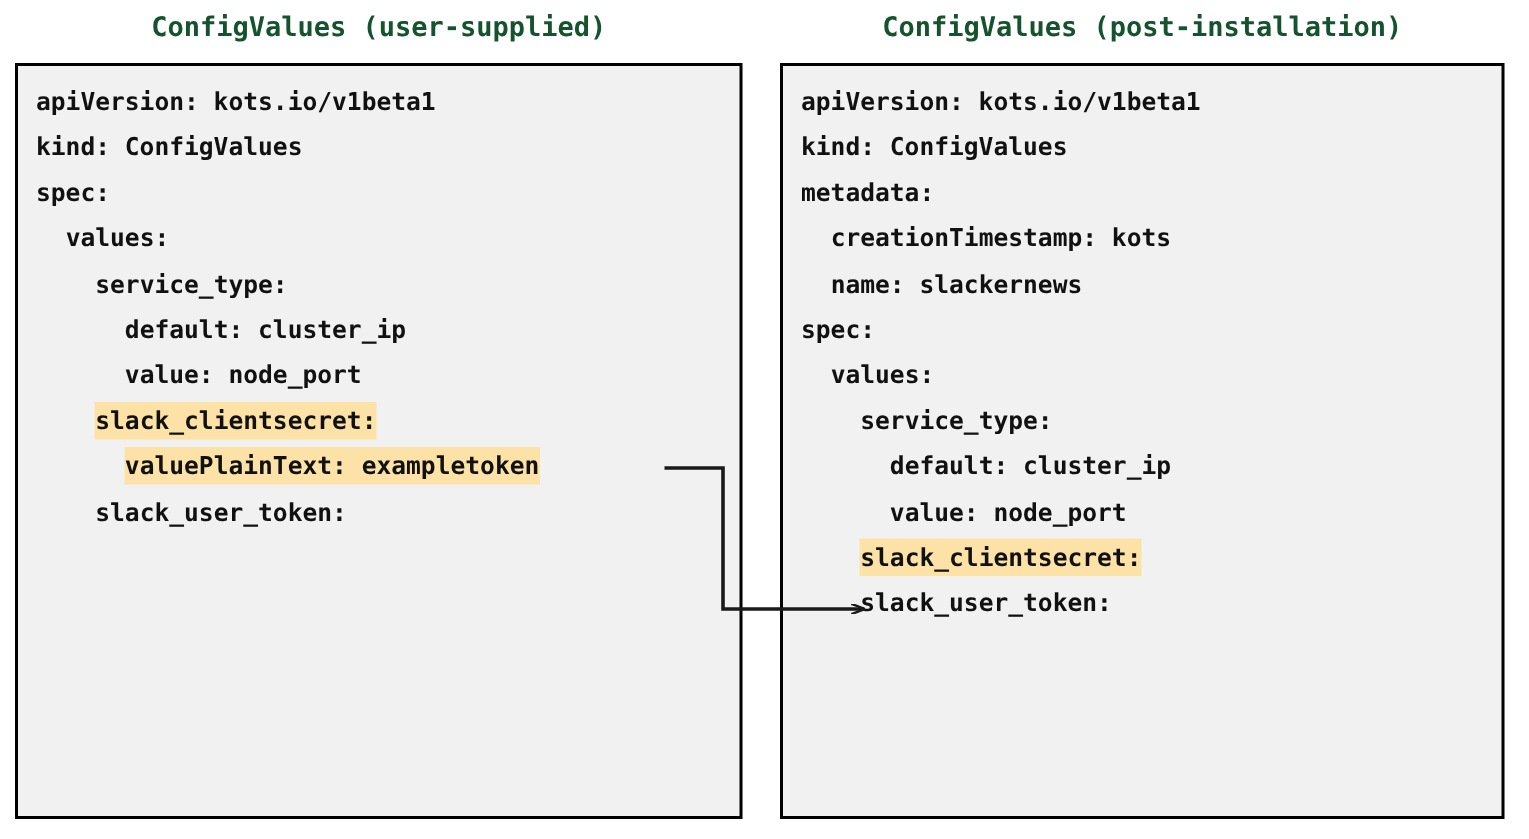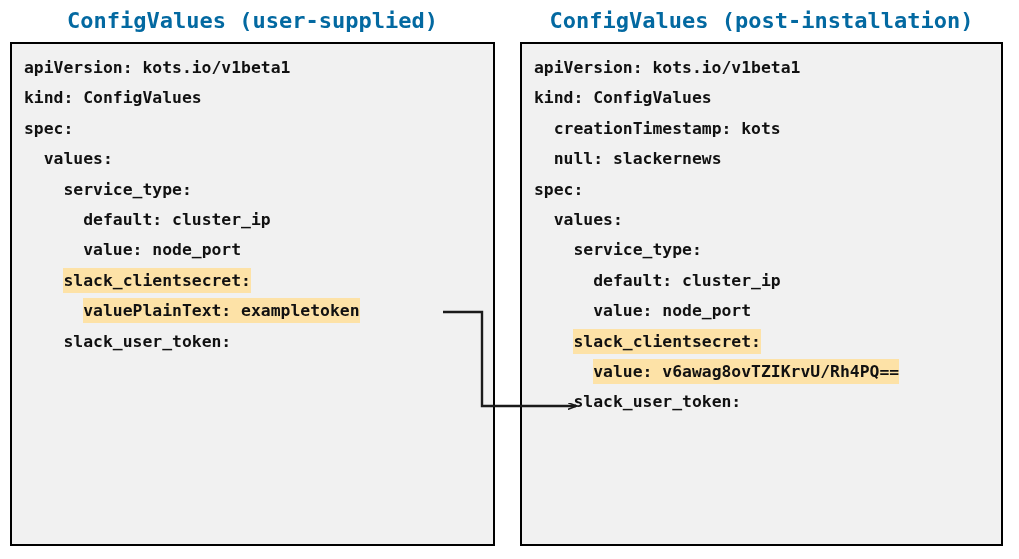--- a/index.html
+++ b/index.html
@@ -12,23 +12,23 @@
     height: 559px;
     position: relative;
     font-family: "DejaVu Sans Mono", "Liberation Mono", monospace;
     overflow: hidden;
   }
 
   .panel-title {
     position: absolute;
     top: 8px;
     font-family: "DejaVu Sans Mono", "Liberation Mono", monospace;
-    font-size: 22px;
+    font-size: 18px;
     font-weight: bold;
-    color: #0369a1;
+    color: #14532d;
     letter-spacing: 0px;
     white-space: pre;
     text-align: center;
   }
   #title-left  { left: 10px;  width: 485px; }
   #title-right { left: 520px; width: 483px; }
 
   .code-panel {
     position: absolute;
     top: 42px;
@@ -98,29 +98,29 @@
       <div class="code-line"><span class="seg">      </span><span class="seg hl">valuePlainText: exampletoken</span></div>
       <div class="code-line"><span class="seg">    </span><span class="seg">slack_user_token:</span></div>
       <div class="code-line"><span class="seg">      </span></div>
     </div>
 </div>
 
 <div class="code-panel" id="panel-right">
   <div class="code-lines" id="lines-right">
       <div class="code-line"><span class="seg"></span><span class="seg">apiVersion: kots.io/v1beta1</span></div>
       <div class="code-line"><span class="seg"></span><span class="seg">kind: ConfigValues</span></div>
+      <div class="code-line"><span class="seg"></span><span class="seg">metadata:</span></div>
       <div class="code-line"><span class="seg">  </span><span class="seg">creationTimestamp: kots</span></div>
-      <div class="code-line"><span class="seg">  </span><span class="seg">null: slackernews</span></div>
+      <div class="code-line"><span class="seg">  </span><span class="seg">name: slackernews</span></div>
       <div class="code-line"><span class="seg"></span><span class="seg">spec:</span></div>
       <div class="code-line"><span class="seg">  </span><span class="seg">values:</span></div>
       <div class="code-line"><span class="seg">    </span><span class="seg">service_type:</span></div>
       <div class="code-line"><span class="seg">      </span><span class="seg">default: cluster_ip</span></div>
       <div class="code-line"><span class="seg">      </span><span class="seg">value: node_port</span></div>
       <div class="code-line"><span class="seg">    </span><span class="seg hl">slack_clientsecret:</span></div>
-      <div class="code-line"><span class="seg">      </span><span class="seg hl">value: v6awag8ovTZIKrvU/Rh4PQ==</span></div>
       <div class="code-line"><span class="seg">    </span><span class="seg">slack_user_token:</span></div>
       <div class="code-line"><span class="seg">      </span></div>
     </div>
 </div>
 
 <svg id="connector" viewBox="0 0 1019 559" xmlns="http://www.w3.org/2000/svg">
   <defs>
     <marker id="arrowhead" markerWidth="9" markerHeight="7" refX="8.5" refY="3.5" orient="auto" markerUnits="userSpaceOnUse">
       <path d="M0,0 L9,3.5 L0,7" fill="none" stroke="#1a1a1a" stroke-width="1.6"></path>
     </marker>

